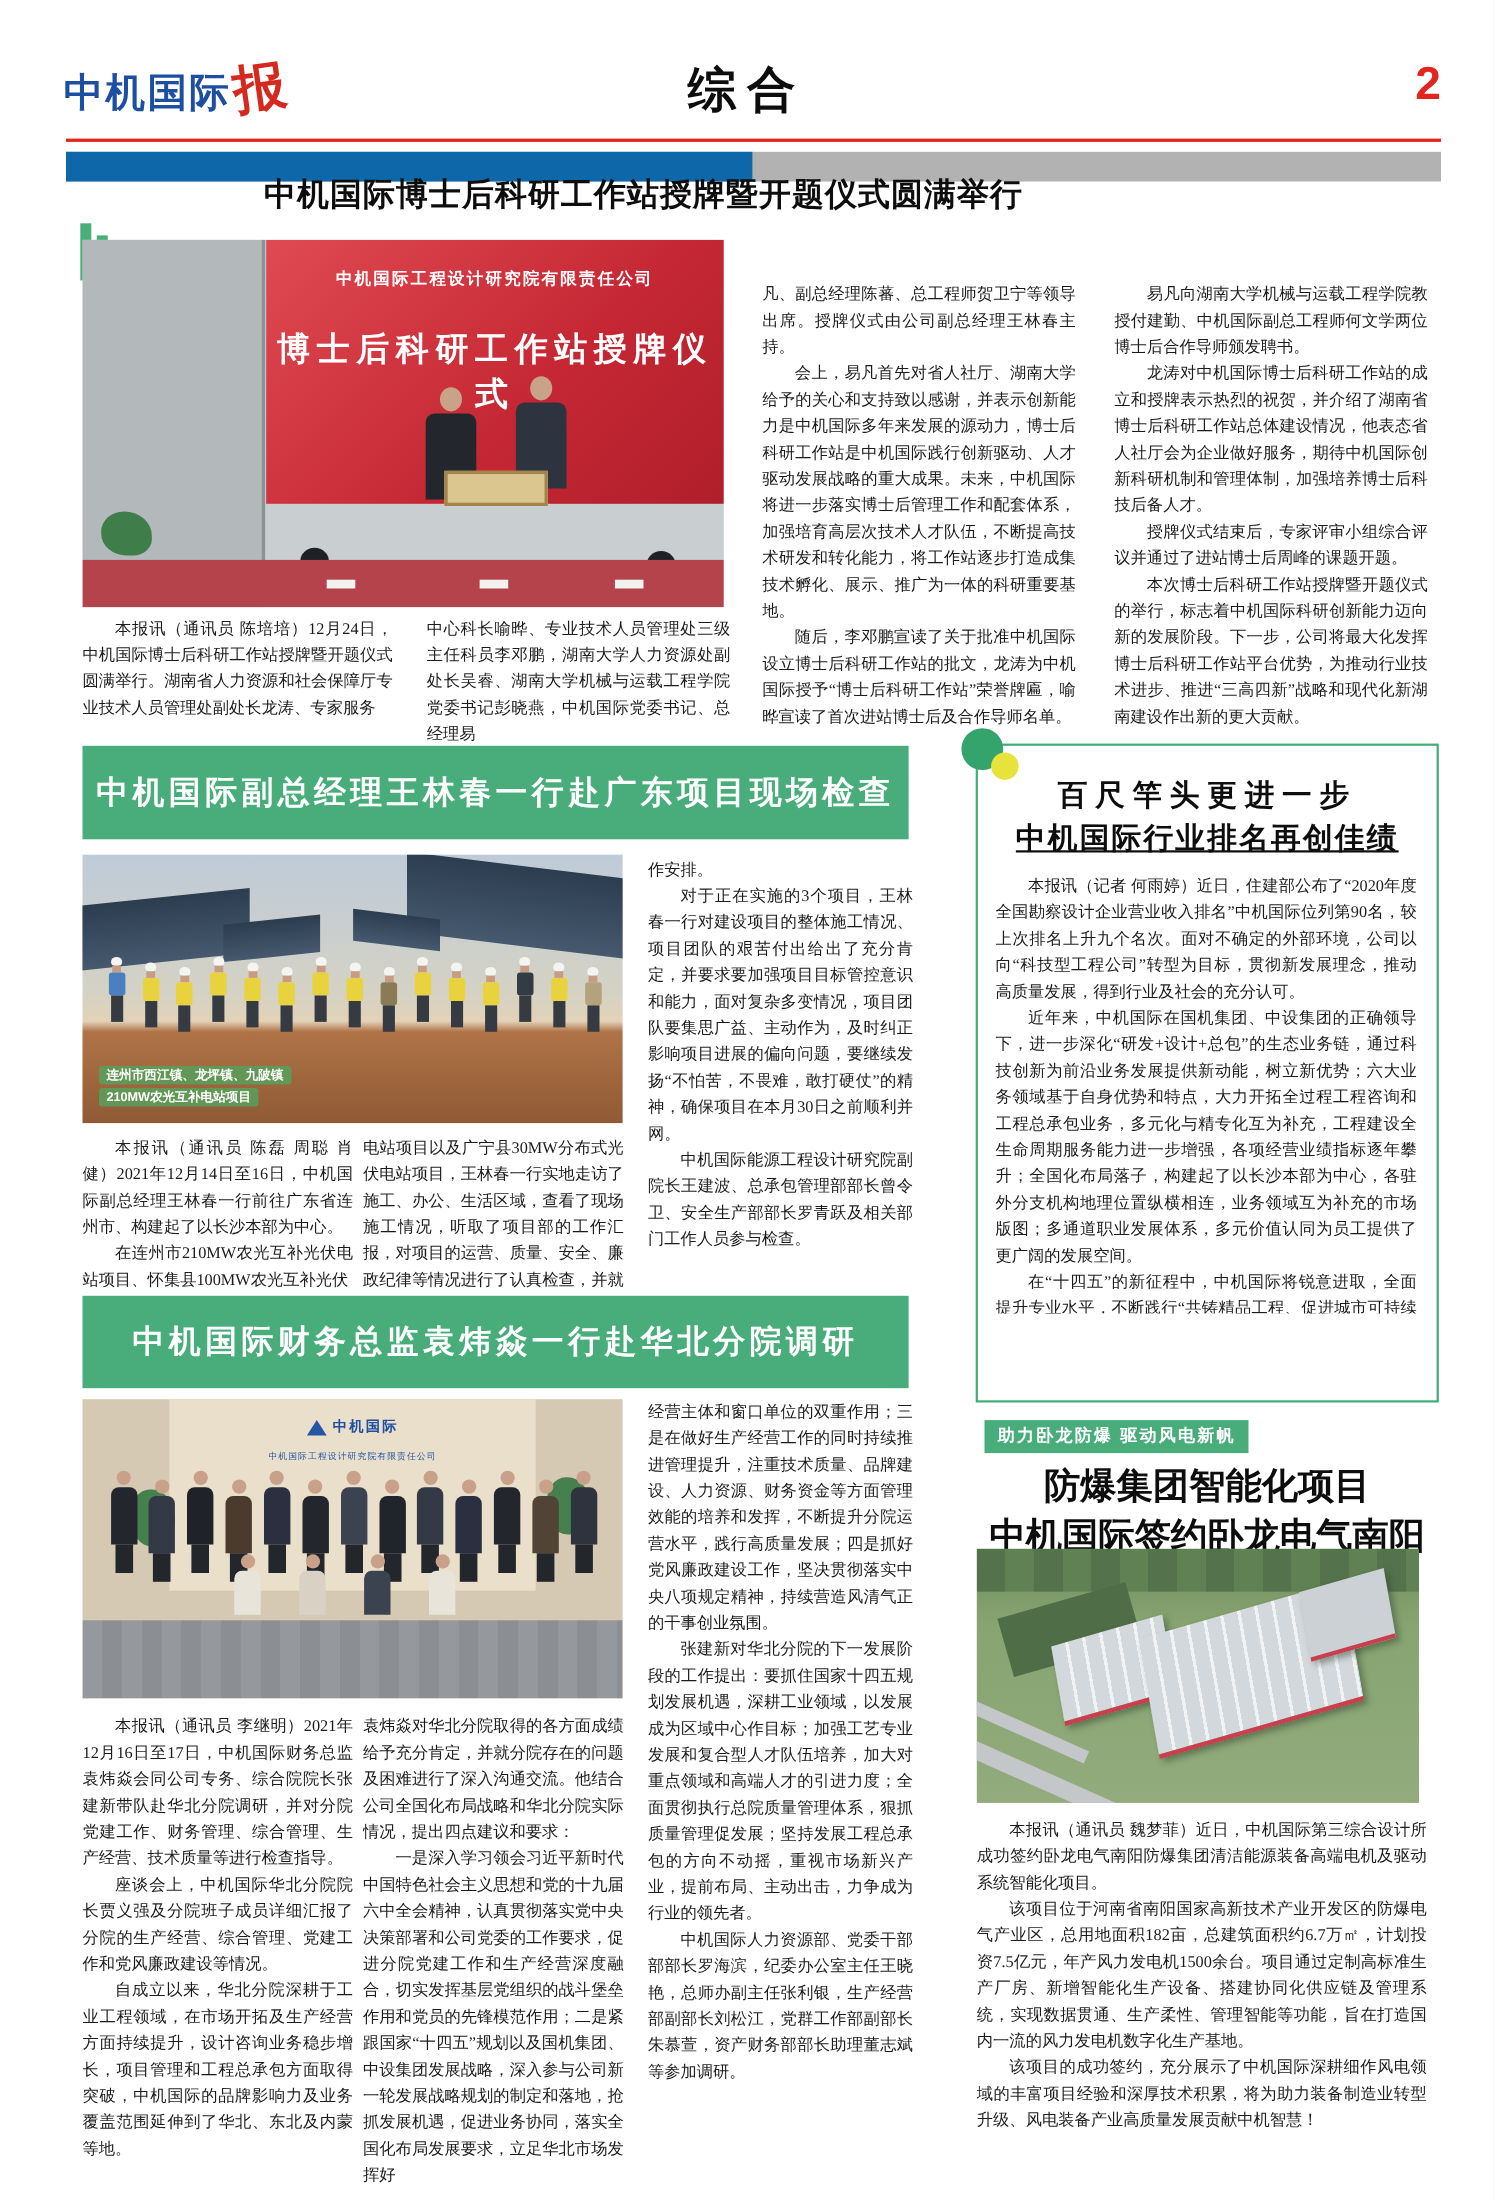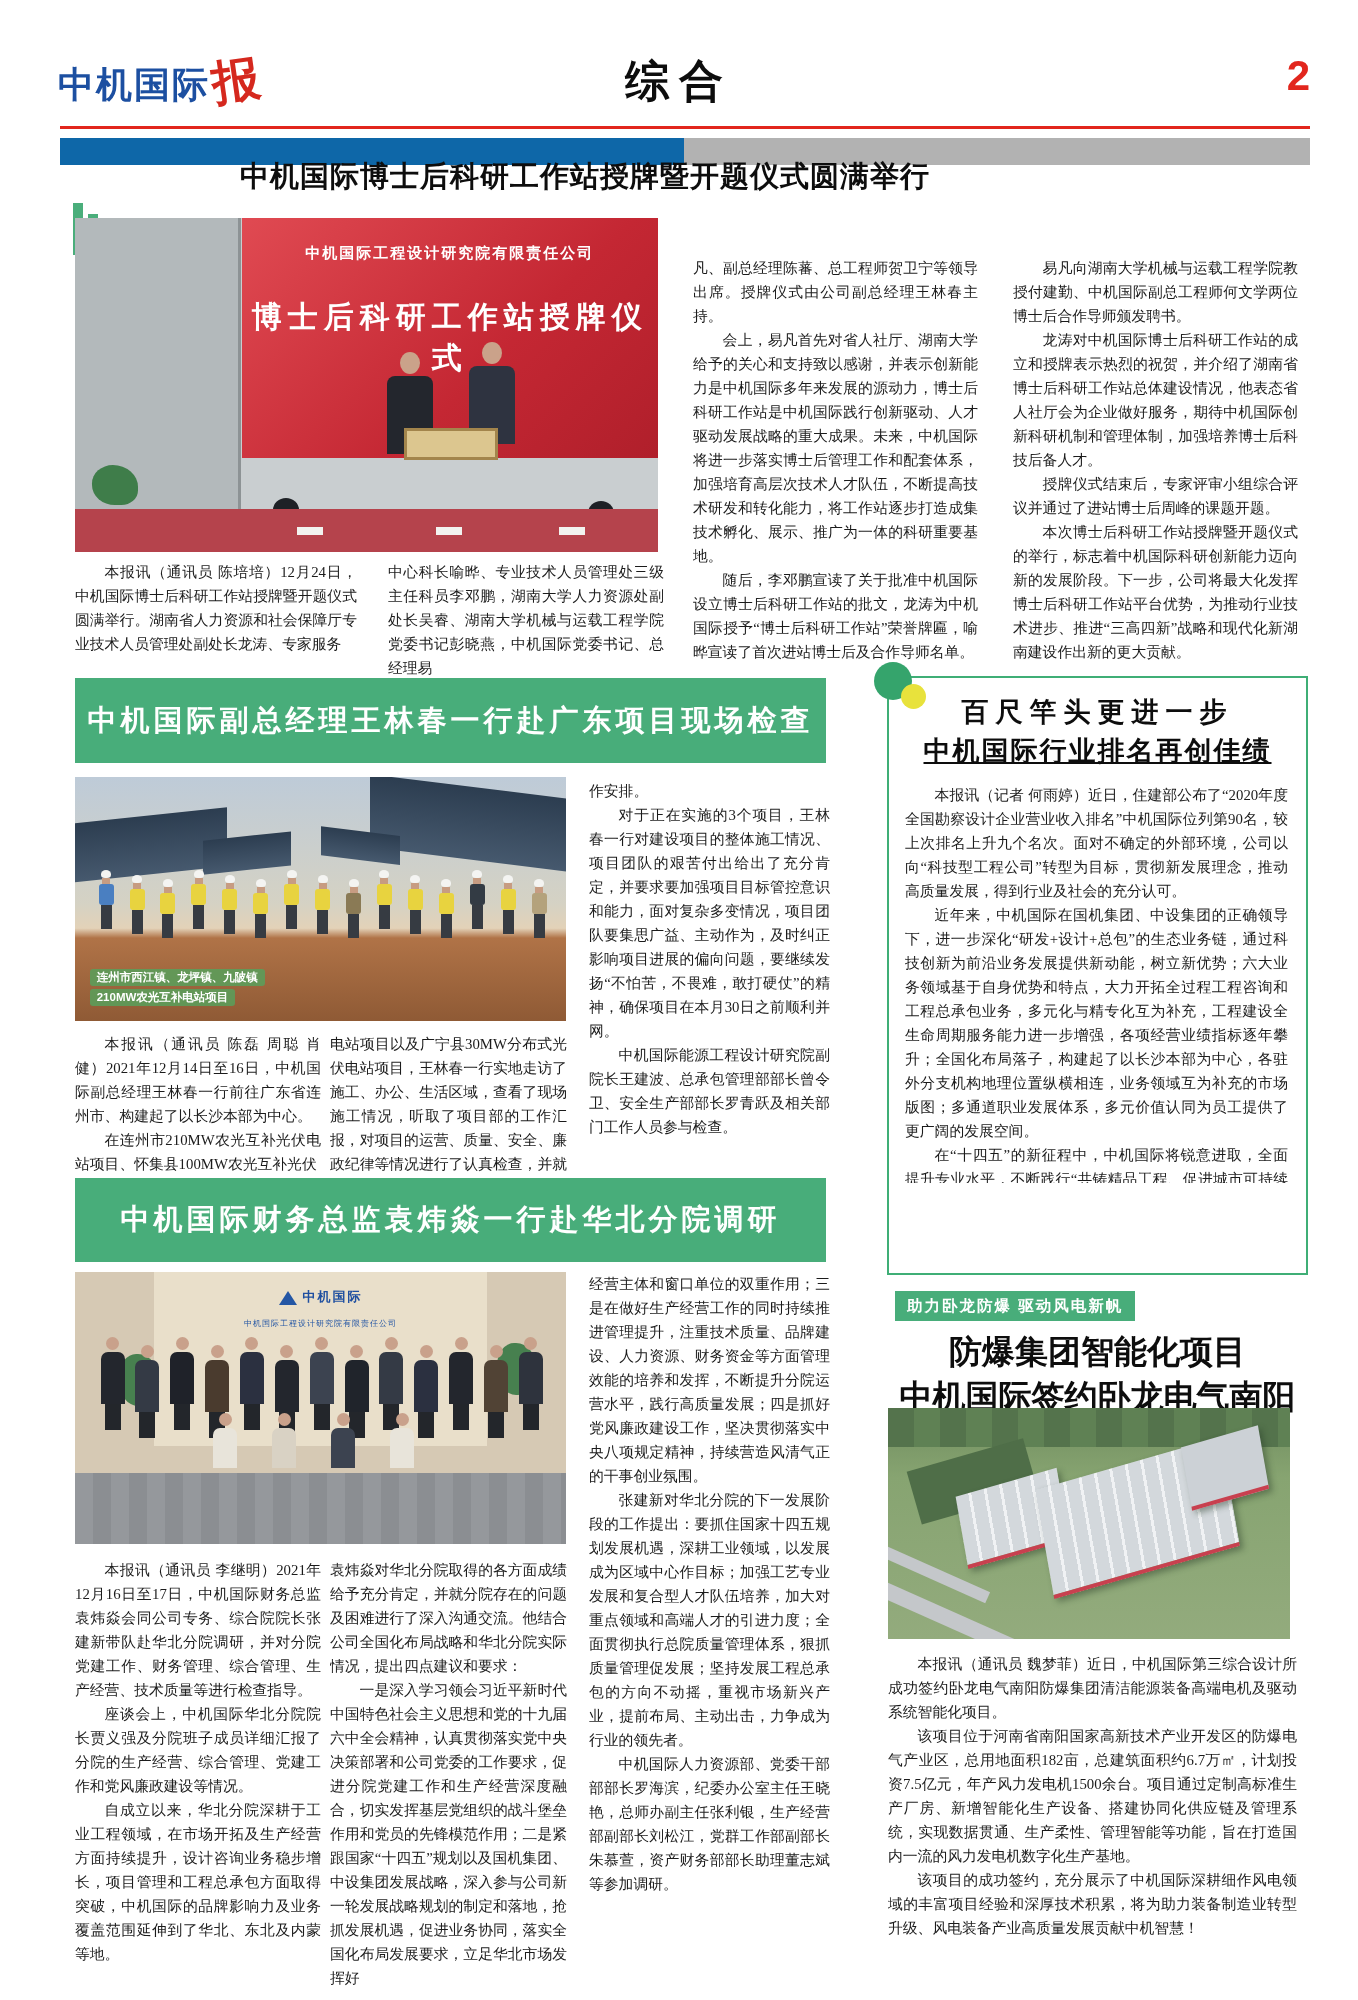--- a/index.html
+++ b/index.html
@@ -81,21 +81,21 @@
                  background:repeating-linear-gradient(90deg,#54734c 0 26px,#5f8154 26px 52px);}
   #photo4 .field{position:absolute;left:6%;top:20%;width:30%;height:24%;background:#4f6e48;transform:rotate(-16deg);}
   #photo4 .road{position:absolute;background:#c4c7ca;}
   #photo4 .bld{position:absolute;transform:rotate(-16deg) skewX(-6deg);
                background:repeating-linear-gradient(90deg,#d3d8dc 0 13px,#f0f2f4 13px 16px);
                border-bottom:4px solid #c8404f;box-shadow:3px 4px 6px rgba(40,60,40,0.45);}
   
   #side-box{left:887px;top:676px;width:421px;height:599px;border:2px solid #3fae76;box-sizing:border-box;background:#fff;}
   .deco-green{left:874px;top:662px;width:38px;height:38px;border-radius:50%;background:#35a46c;}
   .deco-yellow{left:901px;top:684px;width:25px;height:25px;border-radius:50%;background:#e8e23c;}
-  #side-box .ttl{margin-top:15px;text-align:center;font-weight:bold;font-size:27px;line-height:39px;color:#0d0d0d;}
+  #side-box .ttl{margin-top:26px;text-align:center;font-weight:bold;font-size:27px;line-height:39px;color:#0d0d0d;}
   #side-box .body{margin:12px 18px 0 16px;font-size:14.8px;line-height:24px;text-align:justify;overflow:hidden;height:400px;}
   #side-box .body p{margin:0;text-indent:2em;}
   
   .tag{left:895px;top:1291px;height:30px;line-height:30px;padding:0 12px;background:#48ad7a;color:#fff;
        font-family:"Liberation Sans","DejaVu Sans",sans-serif;font-weight:bold;font-size:15.5px;letter-spacing:2px;}
   #a4-title{left:887px;top:1330px;width:421px;text-align:center;font-weight:bold;font-size:33px;line-height:45px;color:#0d0d0d;}
 </style>
 </head>
 <body>
 

